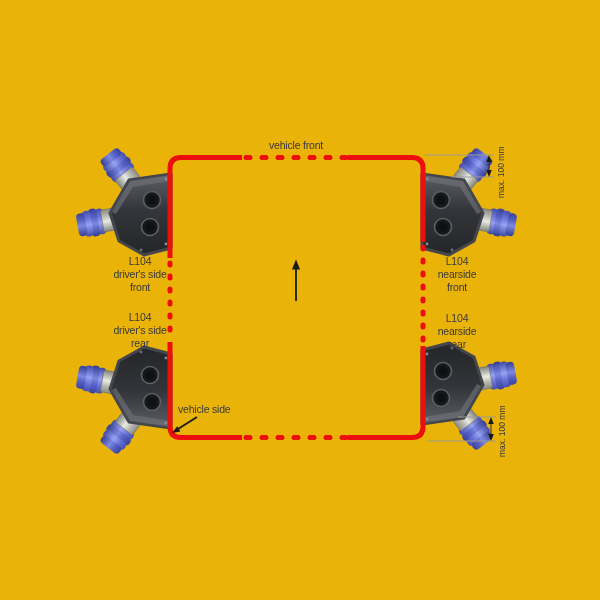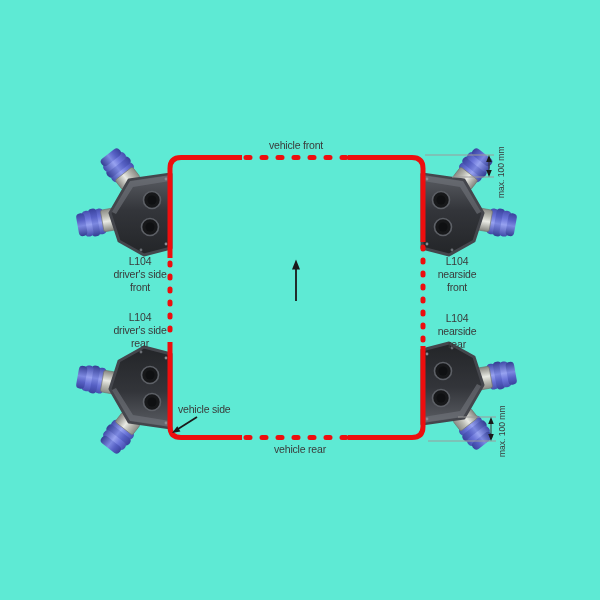--- a/index.html
+++ b/index.html
@@ -1,17 +1,17 @@
 <!DOCTYPE html>
 <html style="--shell_red: #ed0e0e; --bellows_blue: #6a74d8; --housing_gray: #33353a; --dimension_line_gray: #9a9a9a; --label_text: #3a3a3a;"><head>
 <meta charset="utf-8">
 <style>
   html,body{margin:0;padding:0;background:#ffffff;}
   .stage{
-    position:relative;width:600px;height:600px;background:#5eead4;overflow:hidden;
+    position:relative;width:600px;height:600px;background:#eab308;overflow:hidden;
     font-family:"Liberation Sans", sans-serif;
   }
   svg{position:absolute;left:0;top:0;}
   .lbl{
     position:absolute;
     font-size:10.5px;line-height:13px;
     color:var(--label_text,#3a3a3a);
     text-align:center;white-space:pre-line;
     letter-spacing:-0.2px;
   }
@@ -119,21 +119,20 @@
     </g>
 
     <g>
       <line class="ann" x1="197" y1="417" x2="178" y2="429"></line>
       <path class="ann-fill" d="M172,433 L177.3,426.3 L180.4,431.5 Z"></path>
     </g>
   </svg>
 
   <div class="lbl" style="left:226px;top:139px;width:140px;">vehicle front</div>
 
-  <div class="lbl" style="left:230px;top:443px;width:140px;">vehicle rear</div>
 
 
   <div class="lbl lbl-left" style="left:178px;top:403px;width:80px;">vehicle side</div>
 
   <div class="lbl" style="left:95px;top:255px;width:90px;">L104
 driver's side
 front</div>
 
   <div class="lbl" style="left:95px;top:311px;width:90px;">L104
 driver's side

